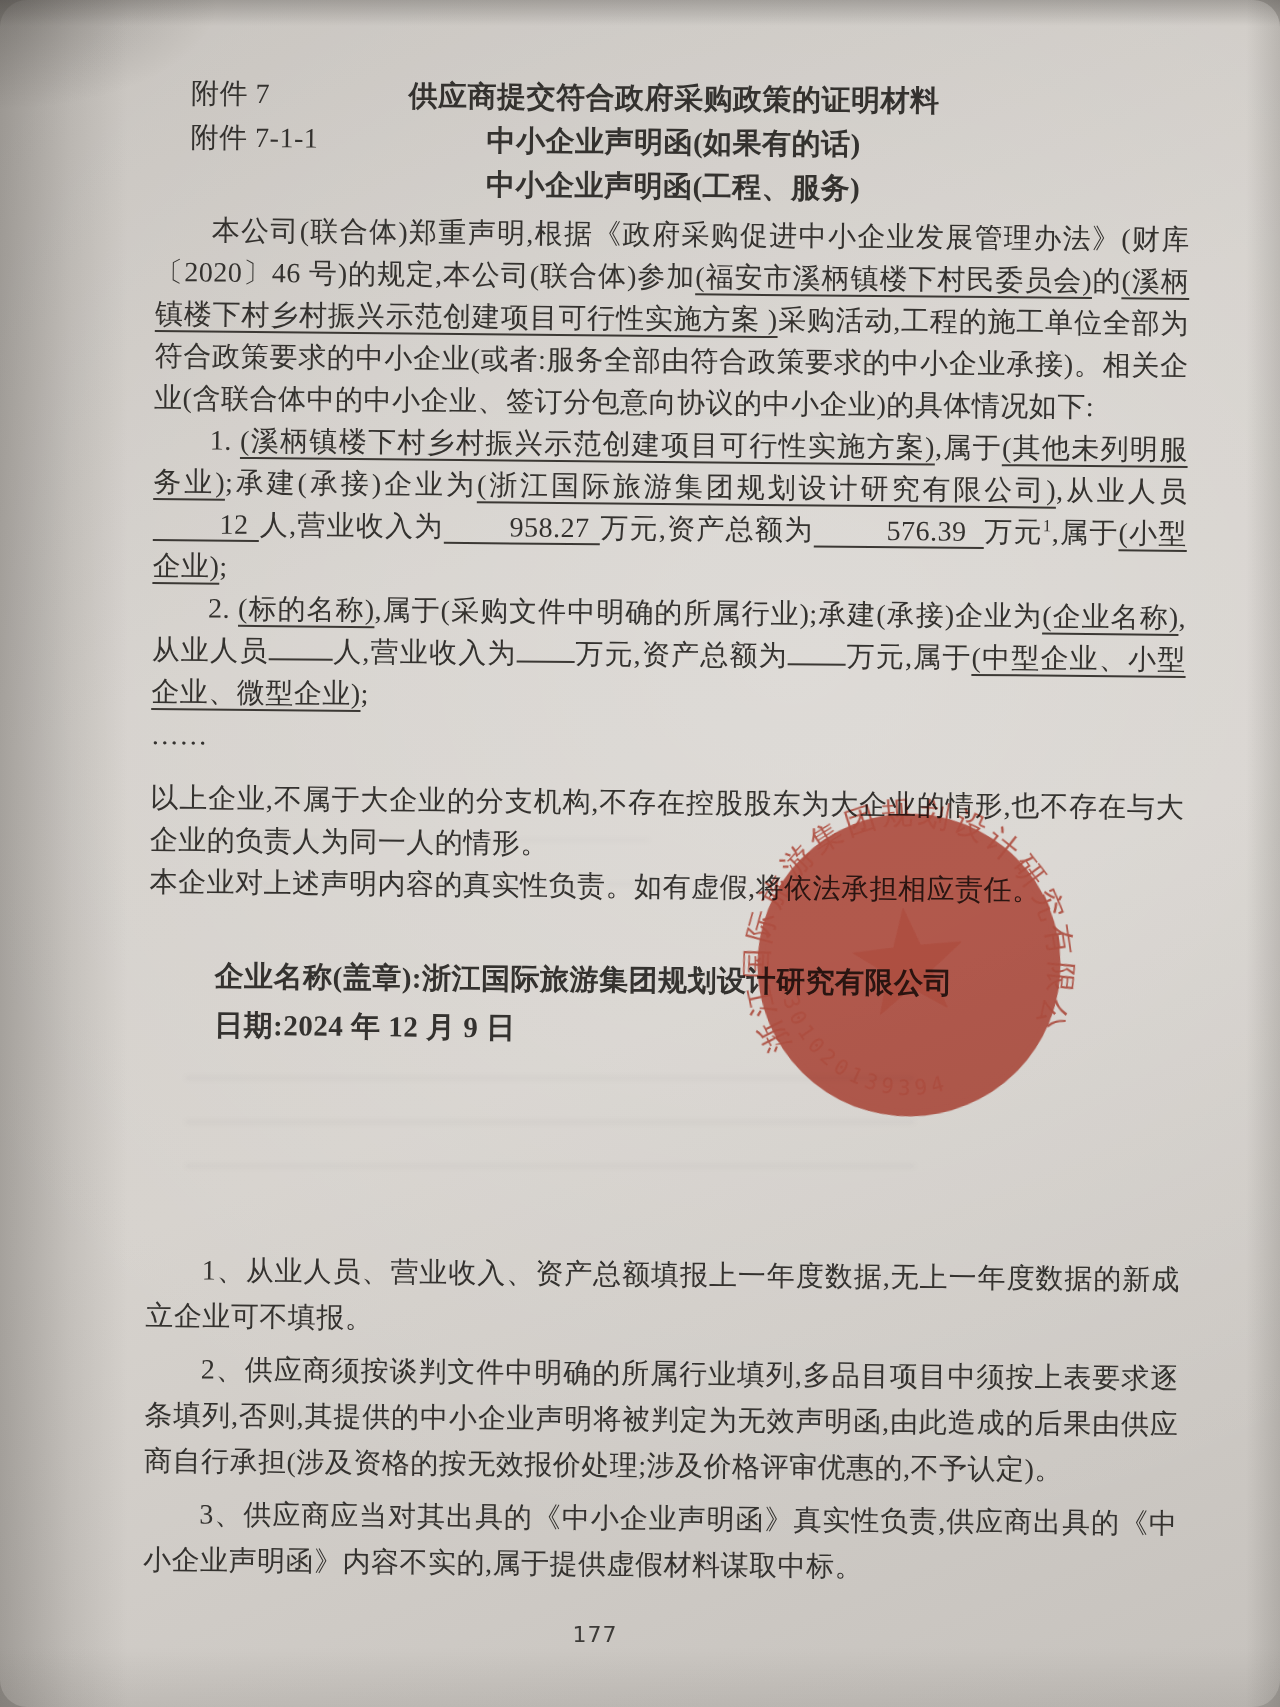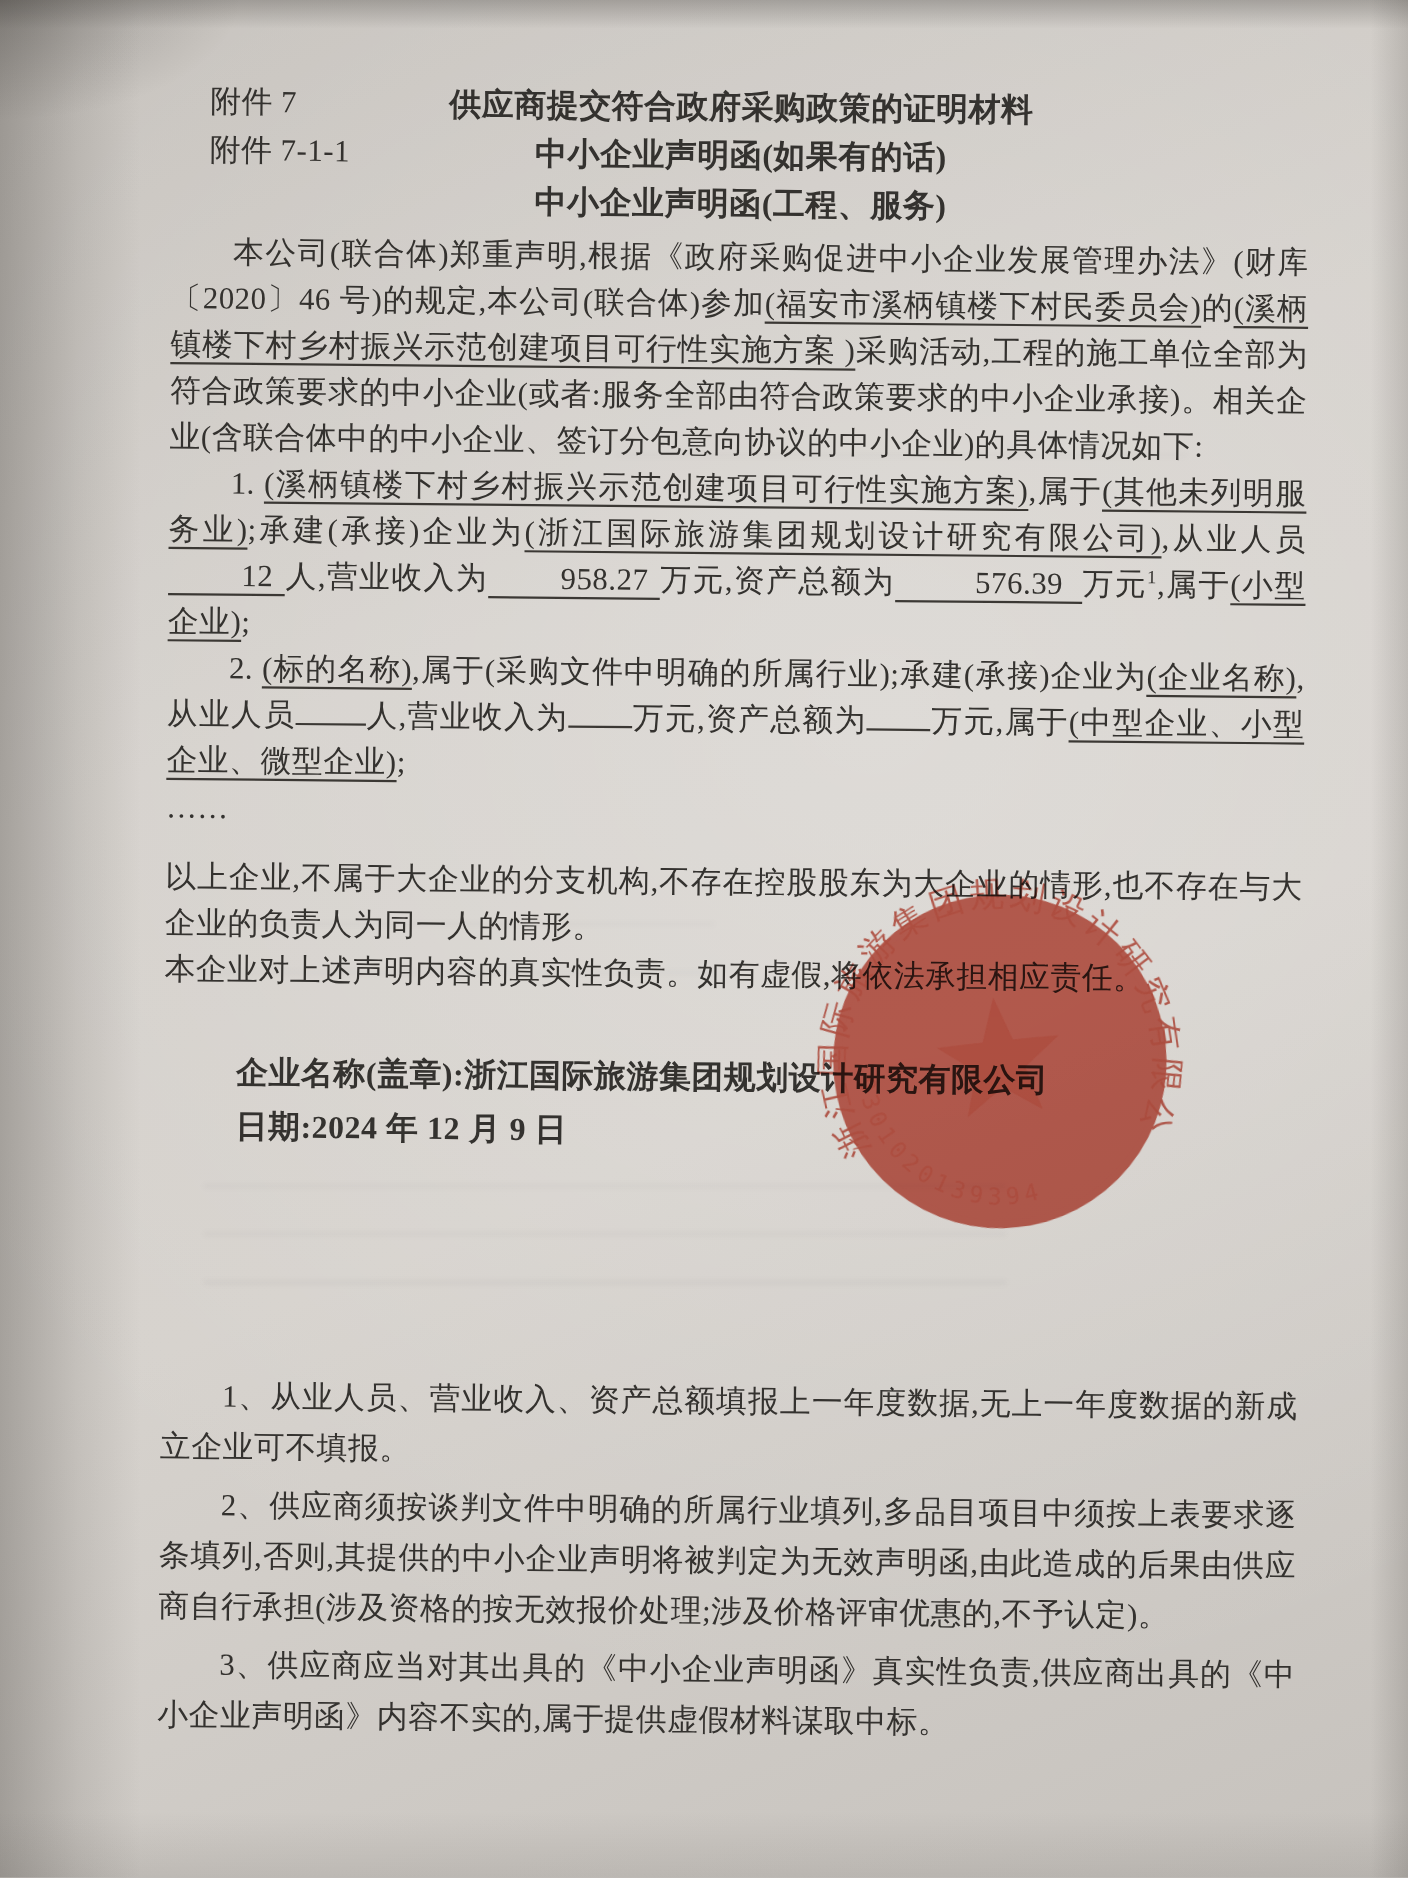--- a/index.html
+++ b/index.html
@@ -7,20 +7,21 @@
     width:1280px;height:1707px;position:relative;overflow:hidden;
     background:#aeaaa5;
     font-family:"Liberation Serif","DejaVu Serif",serif;
   }
   
   .paper{
     position:absolute;inset:0;
     background:
       radial-gradient(130% 90% at 62% 38%, rgba(255,255,255,.22), rgba(255,255,255,0) 60%),
       linear-gradient(158deg,#c7c3be 0%, #d4d0cb 34%, #d6d2cd 58%, #cdc9c4 82%, #c6c2bd 100%);
+    border-radius: 27px;
   }
   .shade{position:absolute;pointer-events:none;}
   .shade.top{left:0;right:0;top:0;height:26px;background:linear-gradient(rgba(62,59,55,.30),rgba(62,59,55,0));}
   .shade.left{left:0;top:0;bottom:0;width:128px;background:linear-gradient(90deg,rgba(70,66,61,.34),rgba(70,66,61,.12) 55%,rgba(70,66,61,0));}
   .shade.right{right:0;top:0;bottom:0;width:34px;background:linear-gradient(270deg,rgba(70,66,61,.18),rgba(70,66,61,0));}
   .shade.corner-tl{left:0;top:0;width:260px;height:130px;background:radial-gradient(120% 120% at 0% 0%,rgba(50,47,44,.30),rgba(50,47,44,0) 70%);}
   .shade.bottom{left:0;right:0;bottom:0;height:60px;background:linear-gradient(rgba(90,86,81,0),rgba(90,86,81,.14));}
 
   
   .ghost{position:absolute;filter:blur(2.5px);opacity:.38;pointer-events:none;
@@ -137,13 +138,14 @@
     <text font-size="31" letter-spacing="4" opacity=".92" font-family="Liberation Serif, DejaVu Serif, serif">
       <textPath href="#nameArc" startOffset="1%">浙江国际旅游集团规划设计研究有限公司</textPath>
     </text>
     <g transform="rotate(40)">
       <text font-size="21" letter-spacing="5" opacity=".9" font-family="DejaVu Sans Mono, Liberation Mono, monospace">
         <textPath href="#codeArc" startOffset="4%">9301020139394</textPath>
       </text>
     </g>
   </svg>
 
+  <div class="pageno">177</div>
 </div>
 
 </body></html>

